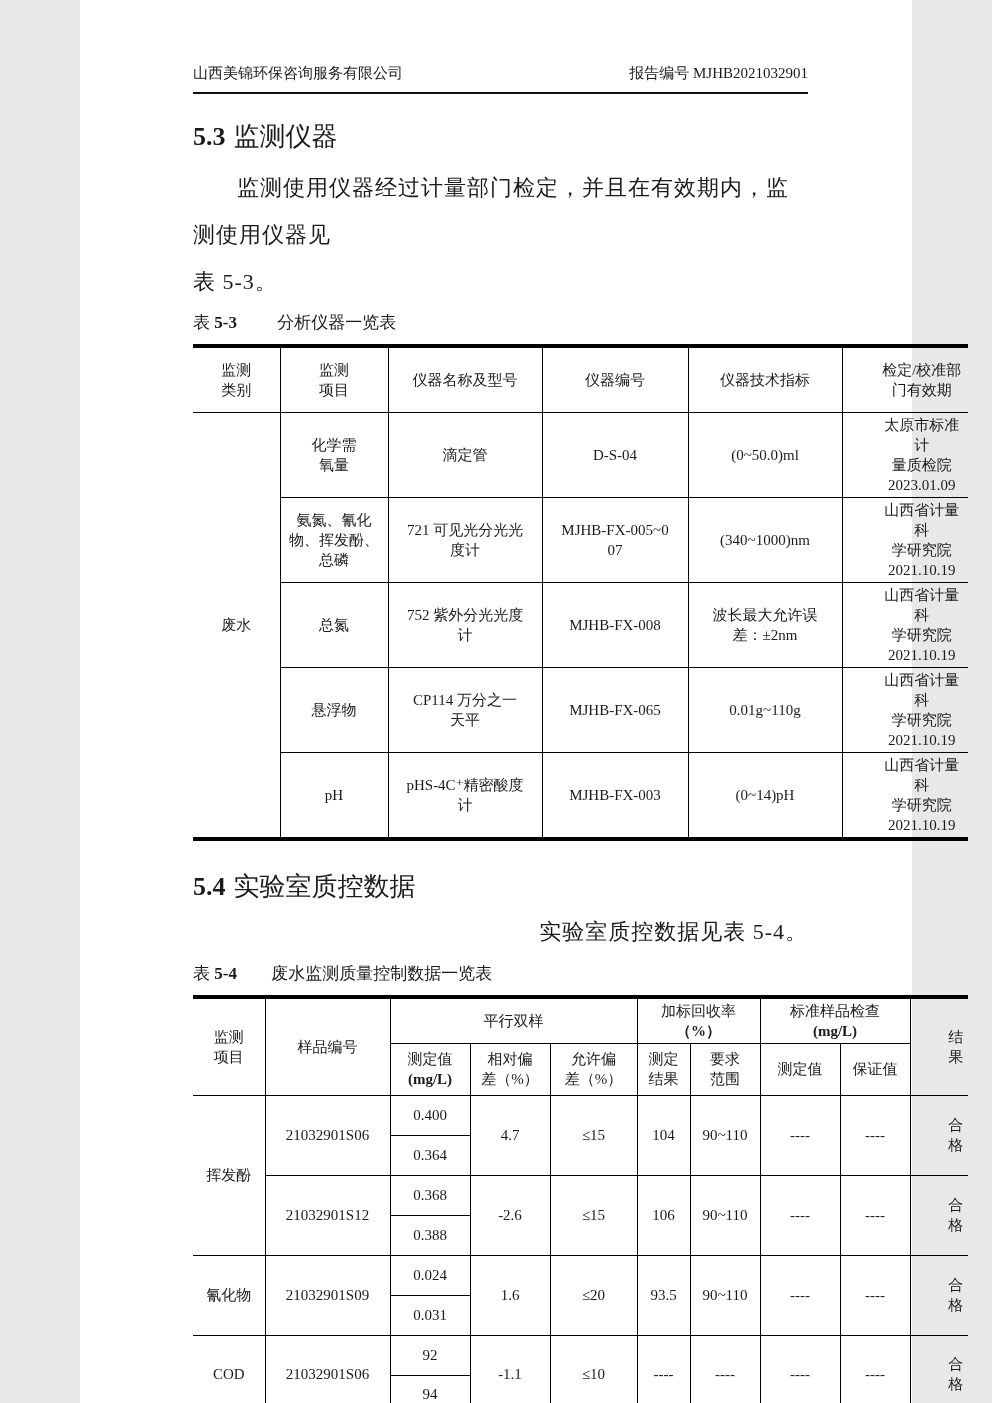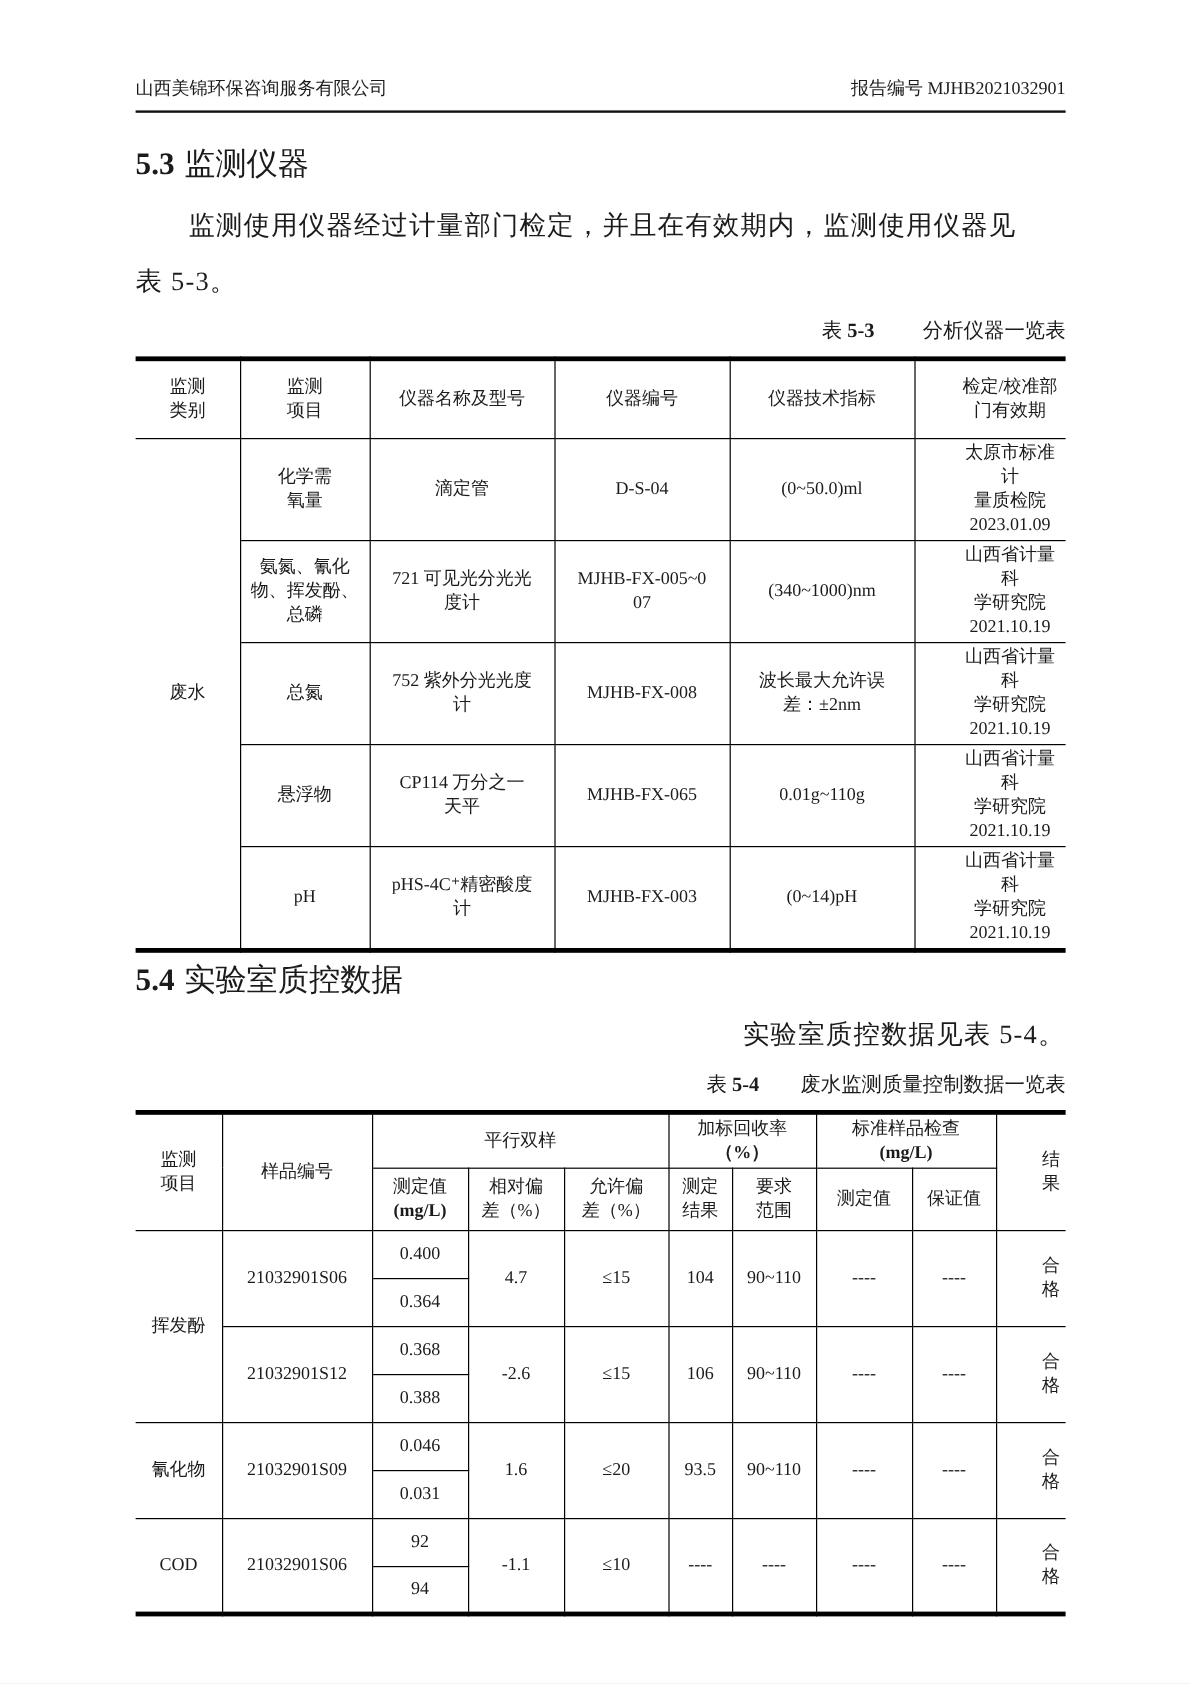--- a/index.html
+++ b/index.html
@@ -1,18 +1,18 @@
 <!DOCTYPE html>
 <html><head>
 <meta charset="utf-8">
 <style>
   html,body { margin:0; padding:0; background:#e8e8e8; }
   .page {
     position:relative;
-    width:992px; height:1403px;
+    width:832px; height:1403px;
     margin:0 auto;
     background:#ffffff;
     box-sizing:border-box;
     padding:64px 104px 0 113px;
     font-family:"Liberation Serif","DejaVu Serif",serif;
     color:#1b1b1b;
   }
   
   .doc-header {
     display:flex; justify-content:space-between; align-items:flex-end;
@@ -22,21 +22,21 @@
   
   .sec-heading { margin-top:30px; font-size:26px; line-height:26px; }
   .sec-heading .num { font-weight:bold; margin-right:8px; }
   
   .para {
     margin-top:14px; font-size:22px; line-height:47px;
     text-indent:2em; white-space:pre-line; letter-spacing:1px;
   }
   .para-single { margin-top:12px; font-size:22px; line-height:40px; text-indent:2em; letter-spacing:1px;text-align:right; }
   
-  .tbl-caption { margin-top:6px; text-align:right; font-size:17px; }
+  .tbl-caption { margin-top:6px; text-align:left; font-size:17px; }
   .tbl-caption .cap-num { font-weight:bold; }
   .tbl-caption .cap-title { margin-left:36px; }
   
   table.rpt {
     table-layout:fixed; width:775px; margin-top:10px;
     border-collapse:collapse;
     border-top:4px solid #000; border-bottom:4px solid #000;
     font-size:15px;
   }
   table.rpt th, table.rpt td {
@@ -149,21 +149,21 @@
 计</td>
       <td>MJHB-FX-003</td>
       <td>(0~14)pH</td>
       <td class="no-r">山西省计量科
 学研究院
 2021.10.19</td>
     </tr>
   </tbody>
     </table>
 
-  <div class="sec-heading" style="margin-top:10px">
+  <div class="sec-heading" style="margin-top:33px">
     <span class="num">5.4</span><span>实验室质控数据</span>
   </div>
   <div class="para-single">实验室质控数据见表 5-4。</div>
 
   <div class="tbl-caption" style="margin-top:10px">
     <span>表</span>
     <span class="cap-num">5-4</span>
     <span class="cap-title" style="margin-left:30px">废水监测质量控制数据一览表</span>
   </div>
 
@@ -230,21 +230,21 @@
       <td rowspan="2">----</td>
       <td class="no-r" rowspan="2">合格</td>
     </tr>
     <tr style="height:40px">
       <td>0.388</td>
     </tr>
 
     <tr style="height:40px">
       <td class="no-l" rowspan="2">氰化物</td>
       <td rowspan="2">21032901S09</td>
-      <td>0.046</td>
+      <td>0.024</td>
       <td rowspan="2">1.6</td>
       <td rowspan="2">≤20</td>
       <td rowspan="2">93.5</td>
       <td rowspan="2">90~110</td>
       <td rowspan="2">----</td>
       <td rowspan="2">----</td>
       <td class="no-r" rowspan="2">合格</td>
     </tr>
     <tr style="height:40px">
       <td>0.031</td>

